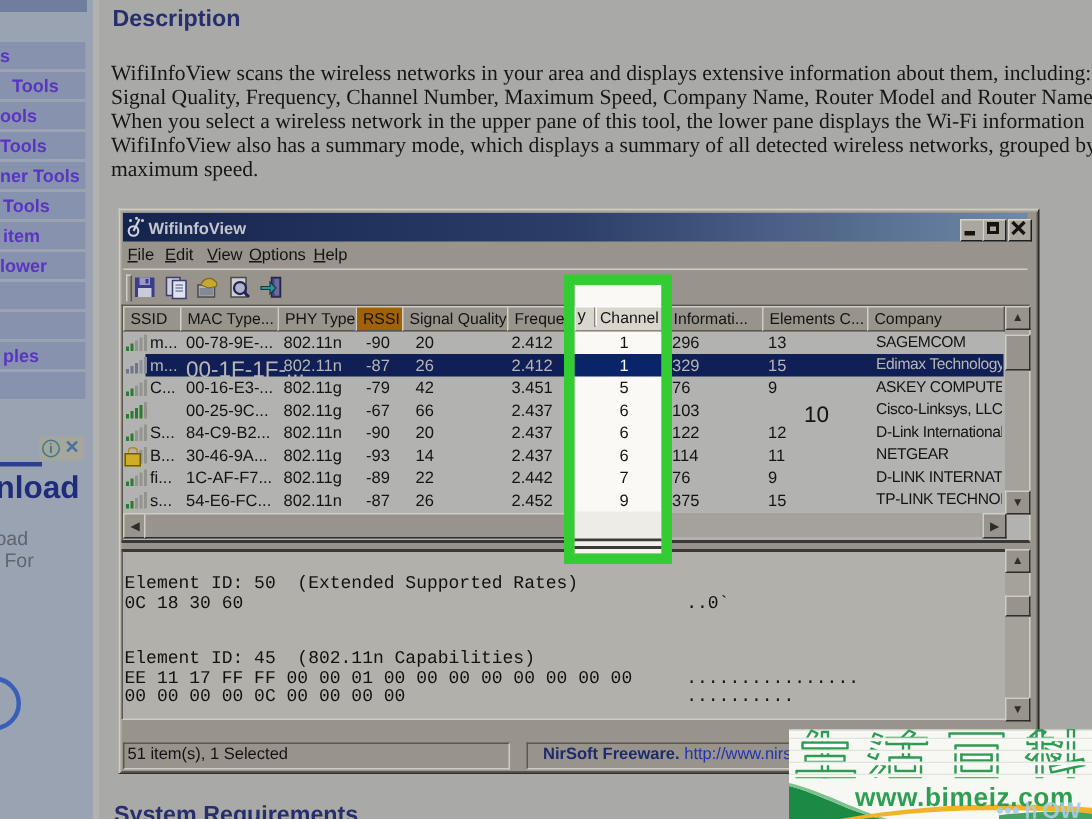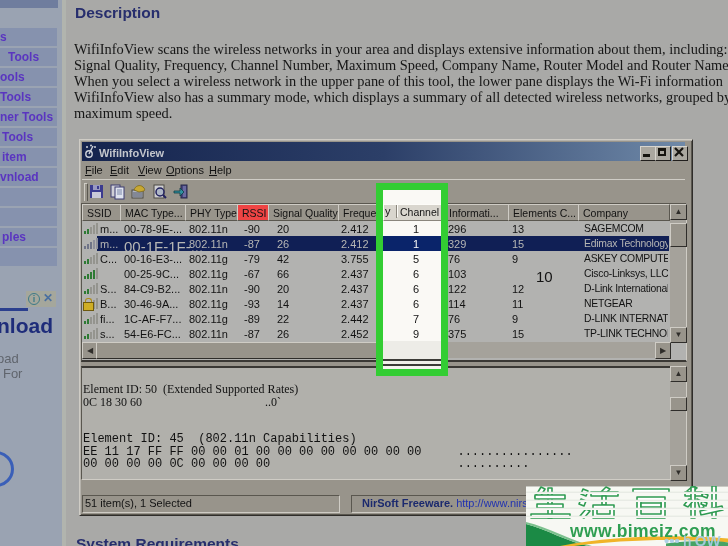--- a/index.html
+++ b/index.html
@@ -19,21 +19,21 @@
 <div class="abs nw" style="left:0px;top:70px;font-size:12px;font-weight:bold;color:#5a35c0">ools</div>
 <div class="abs" style="left:0;top:88px;width:57px;height:18px;background:#8692ae"></div>
 <div class="abs nw" style="left:0px;top:90px;font-size:12px;font-weight:bold;color:#5a35c0">Tools</div>
 <div class="abs" style="left:0;top:108px;width:57px;height:18px;background:#8692ae"></div>
 <div class="abs nw" style="left:0px;top:110px;font-size:12px;font-weight:bold;color:#5a35c0">ner Tools</div>
 <div class="abs" style="left:0;top:128px;width:57px;height:18px;background:#8692ae"></div>
 <div class="abs nw" style="left:2px;top:130px;font-size:12px;font-weight:bold;color:#5a35c0">Tools</div>
 <div class="abs" style="left:0;top:148px;width:57px;height:18px;background:#8692ae"></div>
 <div class="abs nw" style="left:2px;top:150px;font-size:12px;font-weight:bold;color:#5a35c0">item</div>
 <div class="abs" style="left:0;top:168px;width:57px;height:18px;background:#8692ae"></div>
-<div class="abs nw" style="left:0px;top:170px;font-size:12px;font-weight:bold;color:#5a35c0">vnload</div>
+<div class="abs nw" style="left:0px;top:170px;font-size:12px;font-weight:bold;color:#5a35c0">lower</div>
 <div class="abs" style="left:0;top:188px;width:57px;height:18px;background:#8692ae"></div>
 <div class="abs" style="left:0;top:208px;width:57px;height:18px;background:#8692ae"></div>
 <div class="abs" style="left:0;top:228px;width:57px;height:18px;background:#8692ae"></div>
 <div class="abs nw" style="left:2px;top:230px;font-size:12px;font-weight:bold;color:#5a35c0">ples</div>
 <div class="abs" style="left:0;top:248px;width:57px;height:18px;background:#8692ae"></div>
 <div class="abs" style="left:26px;top:291px;width:30px;height:16px;background:#a5a79c"></div>
 <div class="abs" style="left:28px;top:293px;width:10px;height:10px;border-radius:6px;border:1.5px solid #3d7a88;color:#3d7a88;font-size:9px;line-height:10px;text-align:center;font-weight:bold">i</div>
 <div class="abs" style="left:43px;top:292px;width:11px;height:11px;color:#4a6fa0;font-size:12px;line-height:12px;font-weight:bold">✕</div>
 <div class="abs" style="left:0;top:308px;width:28px;height:3px;background:#2b3f8e"></div>
 <div class="abs nw" style="left:-3px;top:314px;font-size:21px;font-weight:bold;color:#1e2c7a">nload</div>
@@ -104,21 +104,21 @@
 <div class="abs" style="left:82px;top:204px;width:588px;height:16px;background:#98948b"></div>
 <div class="abs" style="left:82px;top:204px;width:37px;height:15px;border-top:1px solid #cfccc5;border-left:1px solid #cfccc5;border-right:1px solid #5a574f;border-bottom:1px solid #5a574f;background:#98948b;overflow:hidden">
     <div class="nw" style="margin:2px 0 0 4px;font-size:10.5px;color:#131313">SSID</div>
   </div>
 <div class="abs" style="left:120px;top:204px;width:64px;height:15px;border-top:1px solid #cfccc5;border-left:1px solid #cfccc5;border-right:1px solid #5a574f;border-bottom:1px solid #5a574f;background:#98948b;overflow:hidden">
     <div class="nw" style="margin:2px 0 0 4px;font-size:10.5px;color:#131313">MAC Type...</div>
   </div>
 <div class="abs" style="left:185px;top:204px;width:51px;height:15px;border-top:1px solid #cfccc5;border-left:1px solid #cfccc5;border-right:1px solid #5a574f;border-bottom:1px solid #5a574f;background:#98948b;overflow:hidden">
     <div class="nw" style="margin:2px 0 0 4px;font-size:10.5px;color:#131313">PHY Type</div>
   </div>
-<div class="abs" style="left:237px;top:204px;width:30px;height:15px;border-top:1px solid #cfccc5;border-left:1px solid #cfccc5;border-right:1px solid #5a574f;border-bottom:1px solid #5a574f;background:#ef4444;overflow:hidden">
+<div class="abs" style="left:237px;top:204px;width:30px;height:15px;border-top:1px solid #cfccc5;border-left:1px solid #cfccc5;border-right:1px solid #5a574f;border-bottom:1px solid #5a574f;background:#a16207;overflow:hidden">
     <div class="nw" style="margin:2px 0 0 4px;font-size:10.5px;color:#131313">RSSI</div>
   </div>
 <div class="abs" style="left:268px;top:204px;width:69px;height:15px;border-top:1px solid #cfccc5;border-left:1px solid #cfccc5;border-right:1px solid #5a574f;border-bottom:1px solid #5a574f;background:#98948b;overflow:hidden">
     <div class="nw" style="margin:2px 0 0 4px;font-size:10.5px;color:#131313">Signal Quality</div>
   </div>
 <div class="abs" style="left:338px;top:204px;width:57px;height:15px;border-top:1px solid #cfccc5;border-left:1px solid #cfccc5;border-right:1px solid #5a574f;border-bottom:1px solid #5a574f;background:#98948b;overflow:hidden">
     <div class="nw" style="margin:2px 0 0 4px;font-size:10.5px;color:#131313">Frequency</div>
   </div>
 <div class="abs" style="left:396px;top:204px;width:47px;height:15px;border-top:1px solid #cfccc5;border-left:1px solid #cfccc5;border-right:1px solid #5a574f;border-bottom:1px solid #5a574f;background:#98948b;overflow:hidden">
     <div class="nw" style="margin:2px 0 0 4px;font-size:10.5px;color:#131313">Channel</div>
@@ -166,21 +166,21 @@
 <div style="position:absolute;left:84px;top:261px;width:2px;height:3px;background:#2d7a33"></div>
 <div style="position:absolute;left:87px;top:259px;width:2px;height:5px;background:#2d7a33"></div>
 <div style="position:absolute;left:90px;top:257px;width:2px;height:7px;background:#94948e"></div>
 <div style="position:absolute;left:93px;top:255px;width:2px;height:9px;background:#94948e"></div>
 <div style="position:absolute;left:96px;top:253px;width:2px;height:11px;background:#94948e"></div>
 <div class="abs nw" style="left:100px;top:253px;font-size:11px;color:#131313">C...</div>
 <div class="abs nw" style="left:124px;top:253px;font-size:11px;color:#131313">00-16-E3-...</div>
 <div class="abs nw" style="left:189px;top:253px;font-size:11px;color:#131313">802.11g</div>
 <div class="abs nw" style="left:244px;top:253px;font-size:11px;color:#131313">-79</div>
 <div class="abs nw" style="left:277px;top:253px;font-size:11px;color:#131313">42</div>
-<div class="abs nw" style="left:341px;top:253px;font-size:11px;color:#131313">3.755</div>
+<div class="abs nw" style="left:341px;top:253px;font-size:11px;color:#131313">3.451</div>
 <div class="abs nw" style="left:412px;top:253px;font-size:11px;color:#131313">5</div>
 <div class="abs nw" style="left:448px;top:253px;font-size:11px;color:#131313">76</div>
 <div class="abs nw" style="left:512px;top:253px;font-size:11px;color:#131313">9</div>
 <div class="abs" style="left:584px;top:253px;width:84px;height:12px;overflow:hidden;font-size:10.4px;letter-spacing:-0.25px;color:#131313;white-space:nowrap">ASKEY COMPUTER CORP</div>
 <div style="position:absolute;left:84px;top:276px;width:2px;height:3px;background:#2d7a33"></div>
 <div style="position:absolute;left:87px;top:274px;width:2px;height:5px;background:#2d7a33"></div>
 <div style="position:absolute;left:90px;top:272px;width:2px;height:7px;background:#2d7a33"></div>
 <div style="position:absolute;left:93px;top:270px;width:2px;height:9px;background:#2d7a33"></div>
 <div style="position:absolute;left:96px;top:268px;width:2px;height:11px;background:#94948e"></div>
 <div class="abs nw" style="left:124px;top:268px;font-size:11px;color:#131313">00-25-9C...</div>
@@ -256,21 +256,21 @@
 <div class="abs" style="left:584px;top:328px;width:84px;height:12px;overflow:hidden;font-size:10.4px;letter-spacing:-0.25px;color:#131313;white-space:nowrap">TP-LINK TECHNOLOGIES CO., LTD.</div>
 <div class="abs" style="left:670px;top:204px;width:16px;height:137px;background:#a5a29b"></div>
 <div class="abs" style="left:670px;top:204px;width:15px;height:14px;background:#98948b;border-top:1px solid #cfccc5;border-left:1px solid #cfccc5;border-right:1px solid #2f2d2a;border-bottom:1px solid #2f2d2a;text-align:center;font-size:8px;line-height:14px;color:#2f2d2a">▲</div>
 <div class="abs" style="left:670px;top:223px;width:15px;height:22px;background:#98948b;border-top:1px solid #cfccc5;border-left:1px solid #cfccc5;border-right:1px solid #2f2d2a;border-bottom:1px solid #2f2d2a;"></div>
 <div class="abs" style="left:670px;top:327px;width:15px;height:14px;background:#98948b;border-top:1px solid #cfccc5;border-left:1px solid #cfccc5;border-right:1px solid #2f2d2a;border-bottom:1px solid #2f2d2a;text-align:center;font-size:8px;line-height:14px;color:#2f2d2a">▼</div>
 <div class="abs" style="left:82px;top:342px;width:588px;height:16px;background:#a5a29b"></div>
 <div class="abs" style="left:82px;top:342px;width:14px;height:15px;background:#98948b;border-top:1px solid #cfccc5;border-left:1px solid #cfccc5;border-right:1px solid #2f2d2a;border-bottom:1px solid #2f2d2a;text-align:center;font-size:8px;line-height:15px;color:#2f2d2a">◀</div>
 <div class="abs" style="left:96px;top:342px;width:290px;height:15px;background:#98948b;border-top:1px solid #cfccc5;border-left:1px solid #cfccc5;border-right:1px solid #2f2d2a;border-bottom:1px solid #2f2d2a;"></div>
 <div class="abs" style="left:655px;top:342px;width:14px;height:15px;background:#98948b;border-top:1px solid #cfccc5;border-left:1px solid #cfccc5;border-right:1px solid #2f2d2a;border-bottom:1px solid #2f2d2a;text-align:center;font-size:8px;line-height:15px;color:#2f2d2a">▶</div>
 <div class="abs" style="left:81px;top:366px;width:606px;height:114px;border-top:2px solid #3a3834;border-left:1px solid #5a574f;border-right:1px solid #cfccc5;border-bottom:1px solid #cfccc5;box-sizing:border-box;background:#b1b0ab"></div>
-<pre class="abs" style="left:83px;top:383px;margin:0;font-family:Liberation Serif, serif;font-size:12px;line-height:12.5px;color:#111">Element ID: 50  (Extended Supported Rates)
+<pre class="abs" style="left:83px;top:383px;margin:0;font-family:Liberation Mono, monospace;font-size:12px;line-height:12.5px;color:#111">Element ID: 50  (Extended Supported Rates)
 0C 18 30 60                                         ..0`</pre>
 <pre class="abs" style="left:83px;top:433px;margin:0;font-family:'Liberation Mono',monospace;font-size:12px;line-height:12.5px;color:#111">Element ID: 45  (802.11n Capabilities)
 EE 11 17 FF FF 00 00 01 00 00 00 00 00 00 00 00     ................
 00 00 00 00 0C 00 00 00 00                          ..........</pre>
 <div class="abs" style="left:670px;top:366px;width:16px;height:113px;background:#a5a29b"></div>
 <div class="abs" style="left:670px;top:366px;width:15px;height:14px;background:#98948b;border-top:1px solid #cfccc5;border-left:1px solid #cfccc5;border-right:1px solid #2f2d2a;border-bottom:1px solid #2f2d2a;text-align:center;font-size:8px;line-height:14px;color:#2f2d2a">▲</div>
 <div class="abs" style="left:670px;top:397px;width:15px;height:12px;background:#98948b;border-top:1px solid #cfccc5;border-left:1px solid #cfccc5;border-right:1px solid #2f2d2a;border-bottom:1px solid #2f2d2a;"></div>
 <div class="abs" style="left:670px;top:465px;width:15px;height:14px;background:#98948b;border-top:1px solid #cfccc5;border-left:1px solid #cfccc5;border-right:1px solid #2f2d2a;border-bottom:1px solid #2f2d2a;text-align:center;font-size:8px;line-height:14px;color:#2f2d2a">▼</div>
 <div class="abs" style="left:82px;top:494px;width:603px;height:18px;background:#98948b"></div>
 <div class="abs" style="left:82px;top:495px;width:256px;height:16px;border-top:1px solid #5a574f;border-left:1px solid #5a574f;border-right:1px solid #cfccc5;border-bottom:1px solid #cfccc5;"></div>

